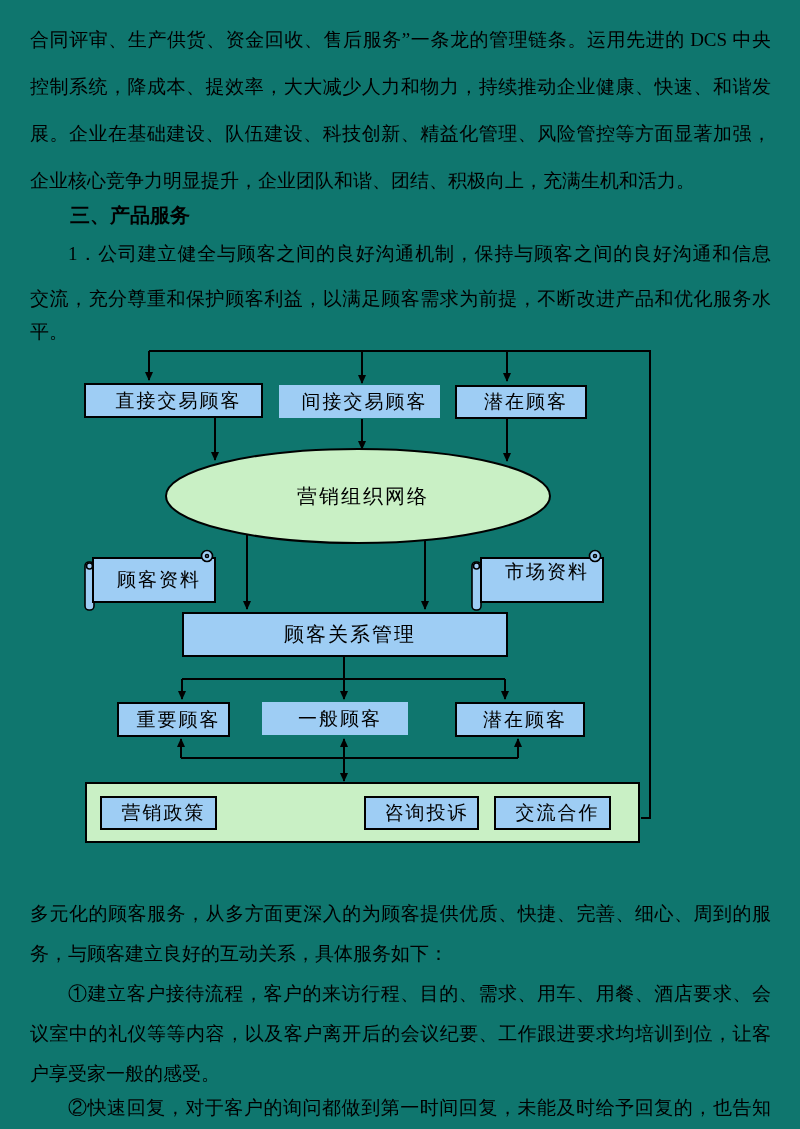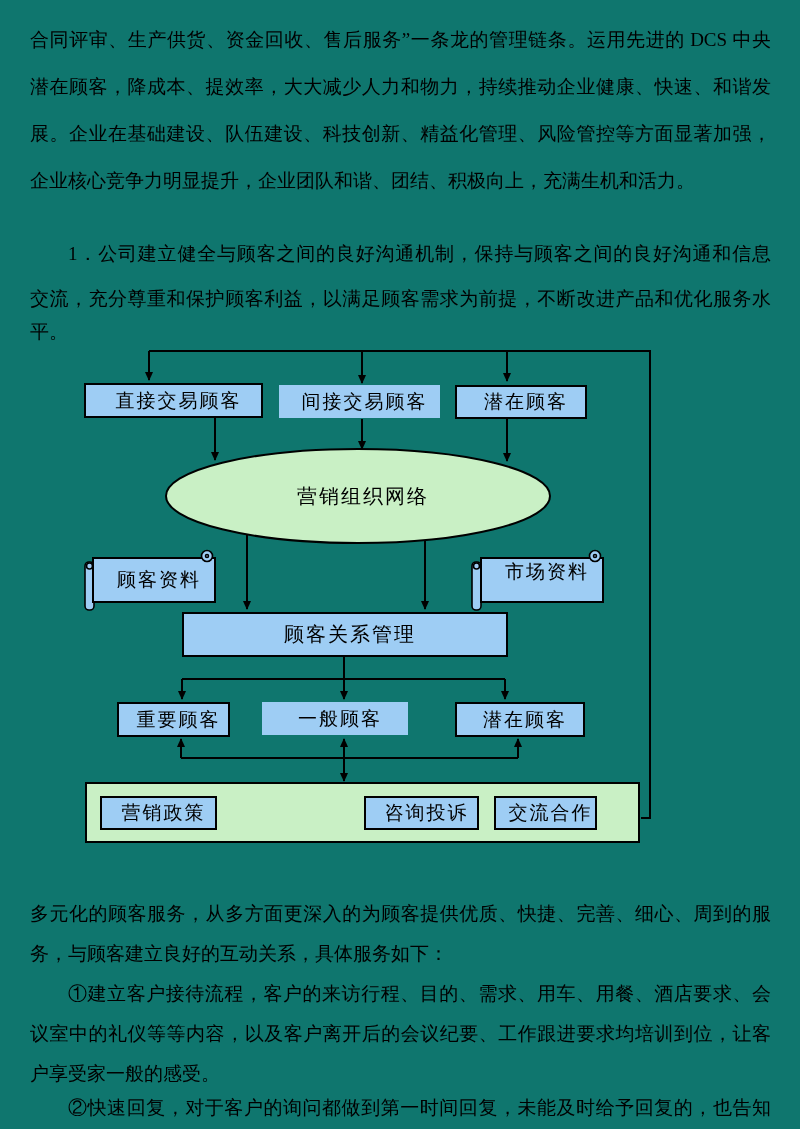--- a/index.html
+++ b/index.html
@@ -22,24 +22,25 @@
   .big{font-size:20px;}
   .green{background:#c9f0c5;}
   .label-only{background:transparent;}
 </style>
 </head>
 <body>
 
 <div id="page">
 
   <div class="line" style="top:26px">合同评审、生产供货、资金回收、售后服务”一条龙的管理链条。运用先进的 DCS 中央</div>
-  <div class="line" style="top:73px">潜在顾客，降成本、提效率，大大减少人力和物力，持续推动企业健康、快速、和谐发</div>
+  <div class="line" style="top:73px">控制系统，降成本、提效率，大大减少人力和物力，持续推动企业健康、快速、和谐发</div>
   <div class="line" style="top:120px">展。企业在基础建设、队伍建设、科技创新、精益化管理、风险管控等方面显著加强，</div>
   <div class="line end" style="top:167px">企业核心竞争力明显提升，企业团队和谐、团结、积极向上，充满生机和活力。</div>
 
+  <div class="heading" style="top:202px">三、产品服务</div>
 
   <div class="line ind" style="top:240px">1．公司建立健全与顾客之间的良好沟通机制，保持与顾客之间的良好沟通和信息</div>
   <div class="line" style="top:285px">交流，充分尊重和保护顾客利益，以满足顾客需求为前提，不断改进产品和优化服务水</div>
   <div class="line end" style="top:318px">平。</div>
 
   <svg id="diagram-svg" width="800" height="520" viewBox="0 0 800 520">
     <defs>
       <marker id="arr" markerUnits="userSpaceOnUse" markerWidth="10" markerHeight="10" refX="8" refY="4" orient="auto">
         <path d="M0,0 L9,4 L0,8 Z" fill="#000"></path>
       </marker>
@@ -102,21 +103,21 @@
 
   <div class="node bordered big" style="left:182px;top:612px;width:326px;height:45px">顾客关系管理</div>
 
   <div class="node bordered" style="left:117px;top:702px;width:113px;height:35px">重要顾客</div>
   <div class="node" style="left:262px;top:702px;width:146px;height:33px">一般顾客</div>
   <div class="node bordered" style="left:455px;top:702px;width:130px;height:35px">潜在顾客</div>
 
   <div class="node green bordered" style="left:85px;top:782px;width:555px;height:61px"></div>
   <div class="node bordered" style="left:100px;top:796px;width:117px;height:34px">营销政策</div>
   <div class="node bordered" style="left:364px;top:796px;width:115px;height:34px">咨询投诉</div>
-  <div class="node bordered" style="left:494px;top:796px;width:103px;height:34px">交流合作</div>
+  <div class="node bordered" style="left:494px;top:796px;width:117px;height:34px">交流合作</div>
 
   <div class="line" style="top:900px">多元化的顾客服务，从多方面更深入的为顾客提供优质、快捷、完善、细心、周到的服</div>
   <div class="line ind" style="top:980px">①建立客户接待流程，客户的来访行程、目的、需求、用车、用餐、酒店要求、会</div>
 
   <div class="line end" style="top:940px">务，与顾客建立良好的互动关系，具体服务如下：</div>
   <div class="line" style="top:1020px">议室中的礼仪等等内容，以及客户离开后的会议纪要、工作跟进要求均培训到位，让客</div>
   <div class="line end" style="top:1060px">户享受家一般的感受。</div>
 
   <div class="line ind" style="top:1094px">②快速回复，对于客户的询问都做到第一时间回复，未能及时给予回复的，也告知</div>
 

